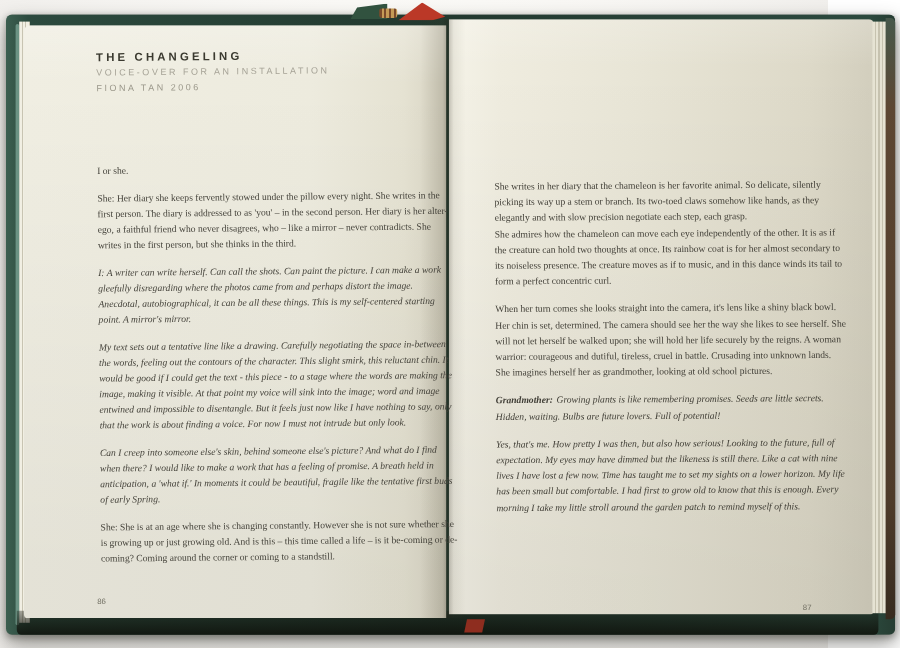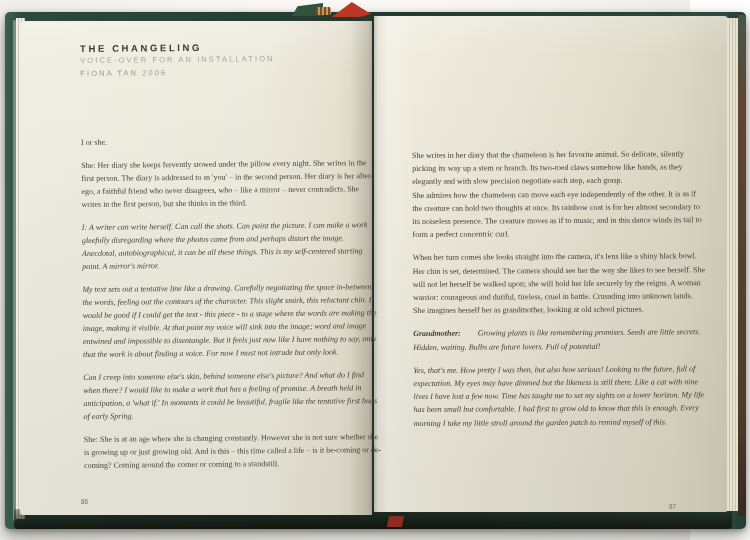--- a/index.html
+++ b/index.html
@@ -52,21 +52,21 @@
   .lp-text{position:absolute;left:80px;top:42px;width:298px;color:#45433b;
      transform:rotate(-0.55deg);transform-origin:0 0;}
   .title{font:700 9.5px/13px "Liberation Sans",sans-serif;letter-spacing:2.6px;color:#3a392f;}
   .sub{font:400 7.5px/12.5px "Liberation Sans",sans-serif;letter-spacing:2.1px;color:#a6a397;}
   .sub2{color:#9b988b;}
   .lp-body{margin-top:56px;font:8px/13px "Liberation Serif",serif;}
   .lp-body p,.rp-text p{margin:0 0 10px;}
   .it{font-style:italic;}
   .p-tight{margin-bottom:0 !important;}
   .p-grand{margin-top:13px;}
-  .lead{font-weight:700;font-style:italic;margin-right:17px;}
+  .lead{font-weight:700;font-style:italic;margin-right:3px;}
   .rp-text{position:absolute;left:412px;top:149px;width:293px;color:#403e36;
      font:8px/13.2px "Liberation Serif",serif;transform:rotate(-0.35deg);transform-origin:0 0;}
   .pageno{position:absolute;font:6.5px/8px "Liberation Sans",sans-serif;color:#727064;}
   .pageno-left{left:81px;top:498px;}
   .pageno-right{left:669px;top:503px;}
 </style>
 </head>
 <body>
 
 <div class="scene">

